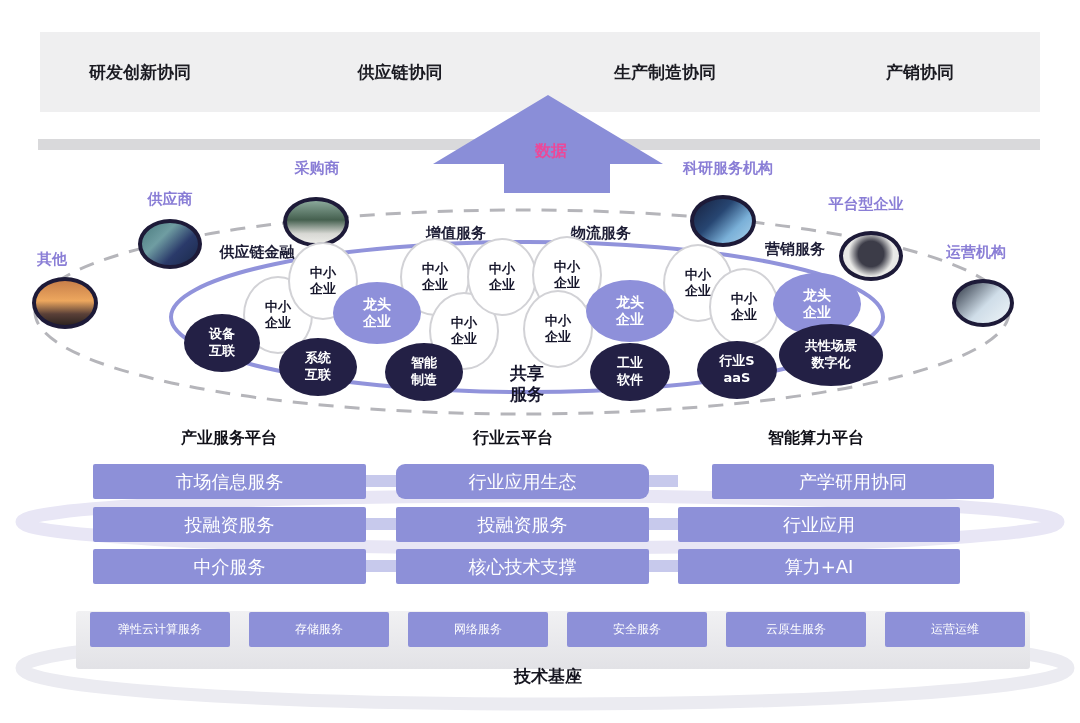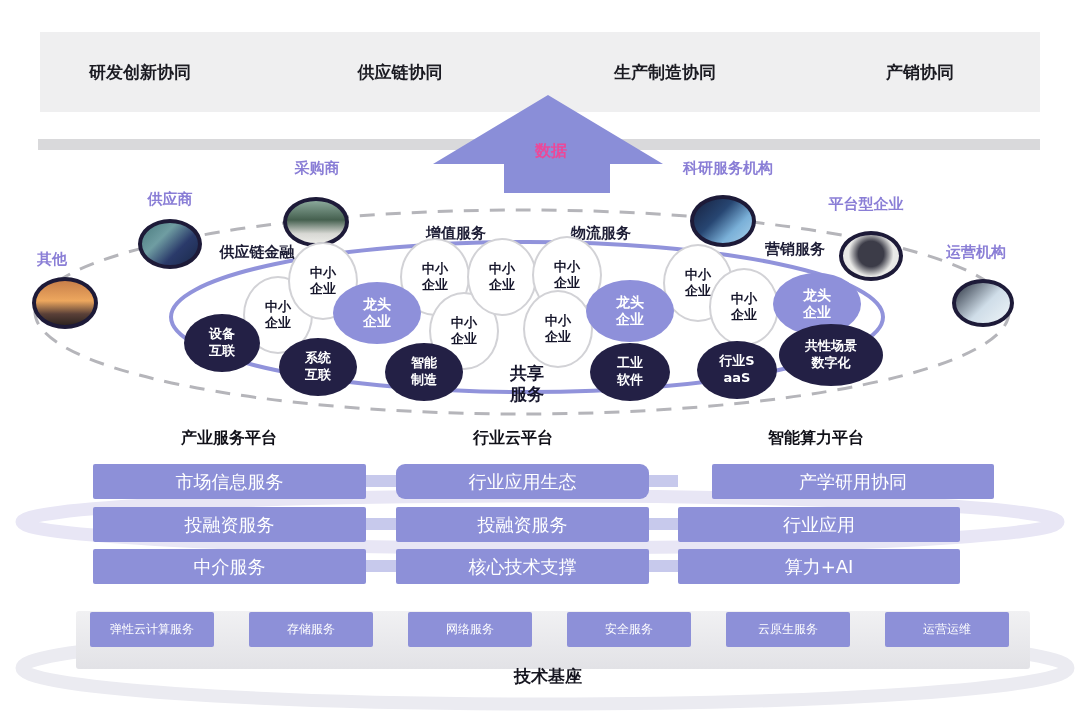--- a/index.html
+++ b/index.html
@@ -28,21 +28,21 @@
   
   .avatar{border-radius:50%;border:4px solid #1d1a38;box-sizing:border-box;}
   .actor-label{font-size:15px;font-weight:600;color:#8a7ed6;white-space:nowrap;}
   
   .ptitle{font-size:16px;font-weight:bold;color:#101018;white-space:nowrap;}
   .prow{position:absolute;height:35px;background:#8d90d8;color:#fff;font-size:18px;font-weight:500;
         display:flex;align-items:center;justify-content:center;border-radius:2px;}
   .connector{position:absolute;height:12px;background:#c7c9ec;}
   
   .tray{left:76px;top:599px;width:954px;height:58px;background:linear-gradient(#f1f1f3,#e2e2e6);border-radius:3px;}
-  .fbox{position:absolute;top:612px;width:124px;height:35px;background:#8d90d8;color:#fff;font-size:12px;
+  .fbox{position:absolute;top:612px;width:140px;height:35px;background:#8d90d8;color:#fff;font-size:12px;
         display:flex;align-items:center;justify-content:center;border-radius:2px;}
   .floor-label{font-size:17px;font-weight:bold;color:#15151f;white-space:nowrap;}
   svg{position:absolute;left:0;top:0;}
 </style>
 </head>
 <body>
 
 <div id="stage">
 
   <div class="abs topbar">

